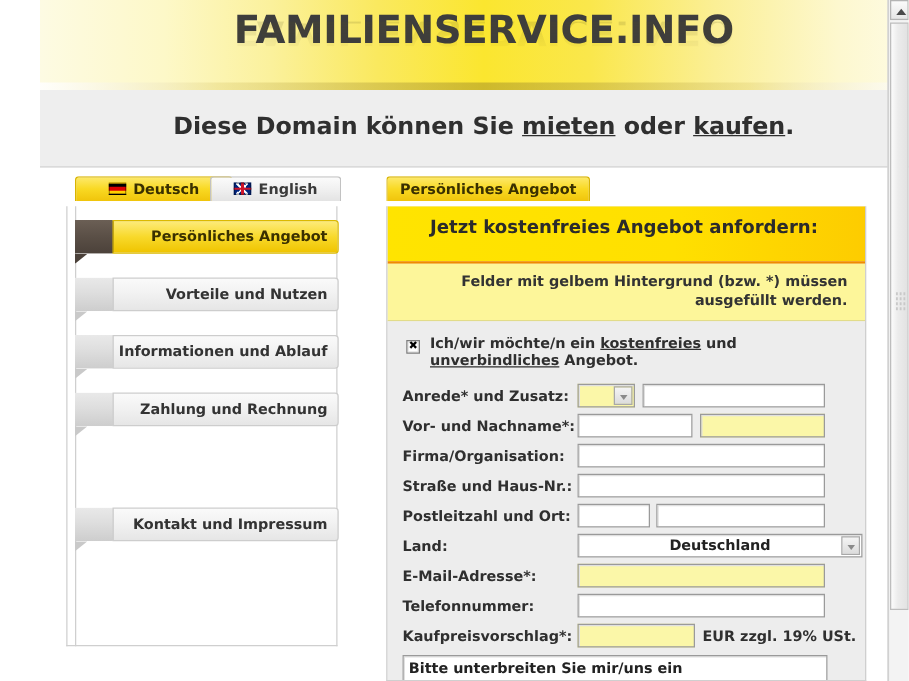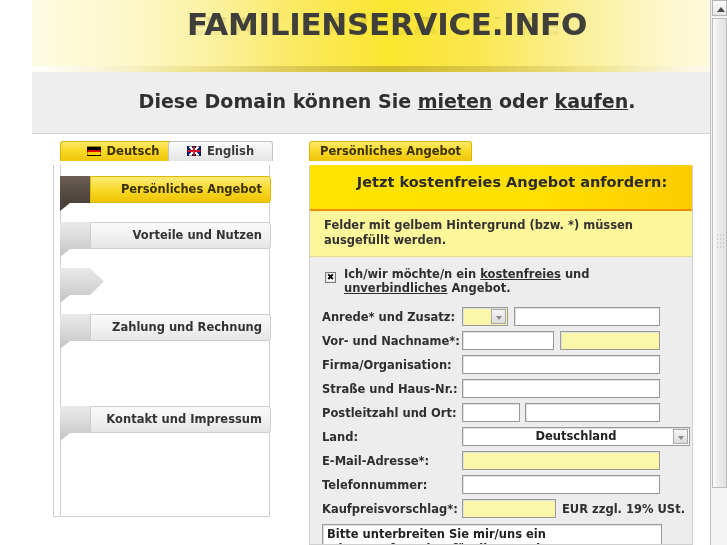--- a/index.html
+++ b/index.html
@@ -254,32 +254,32 @@
     position: relative;
     width: 382px;
     min-height: 46px;
     background: linear-gradient(to right, #ffe400 0%, #ffe000 60%, #fdcc00 100%);
     border-bottom: 2px solid #f08a00;
     padding: 8px 12px 6px 34px;
     font-size: 14.5px;
     font-weight: bold;
     color: #2b2b2b;
     line-height: 19px;
-    text-align: center;
   }
   #form-notice {
     position: relative;
     width: 382px;
     background: #fdf69a;
     padding: 7px 14px 8px 14px;
     font-size: 11.5px;
     font-weight: bold;
     color: #333333;
     line-height: 15px;
     border-bottom: 1px solid #e2dc8a;
+    text-align: right;
   }
   #form-body {
     position: relative;
     width: 382px;
     background: #ededed;
     padding: 10px 12px 0 12px;
   }
 
   
   #consent-row {
@@ -479,20 +479,21 @@
 
         <div class="nav-item inactive" style="top:57px">
           <div class="nav-arrow"></div>
           <div class="nav-arrow-tail"></div>
           <div class="nav-label-box">Vorteile und Nutzen</div>
         </div>
 
         <div class="nav-item inactive" style="top:103px">
           <div class="nav-arrow"></div>
           <div class="nav-arrow-tail"></div>
+          <div class="nav-label-box">Informationen und Ablauf</div>
         </div>
 
         <div class="nav-item inactive" style="top:149px">
           <div class="nav-arrow"></div>
           <div class="nav-arrow-tail"></div>
           <div class="nav-label-box">Zahlung und Rechnung</div>
         </div>
 
 
         <div class="nav-item inactive" style="top:241px">

